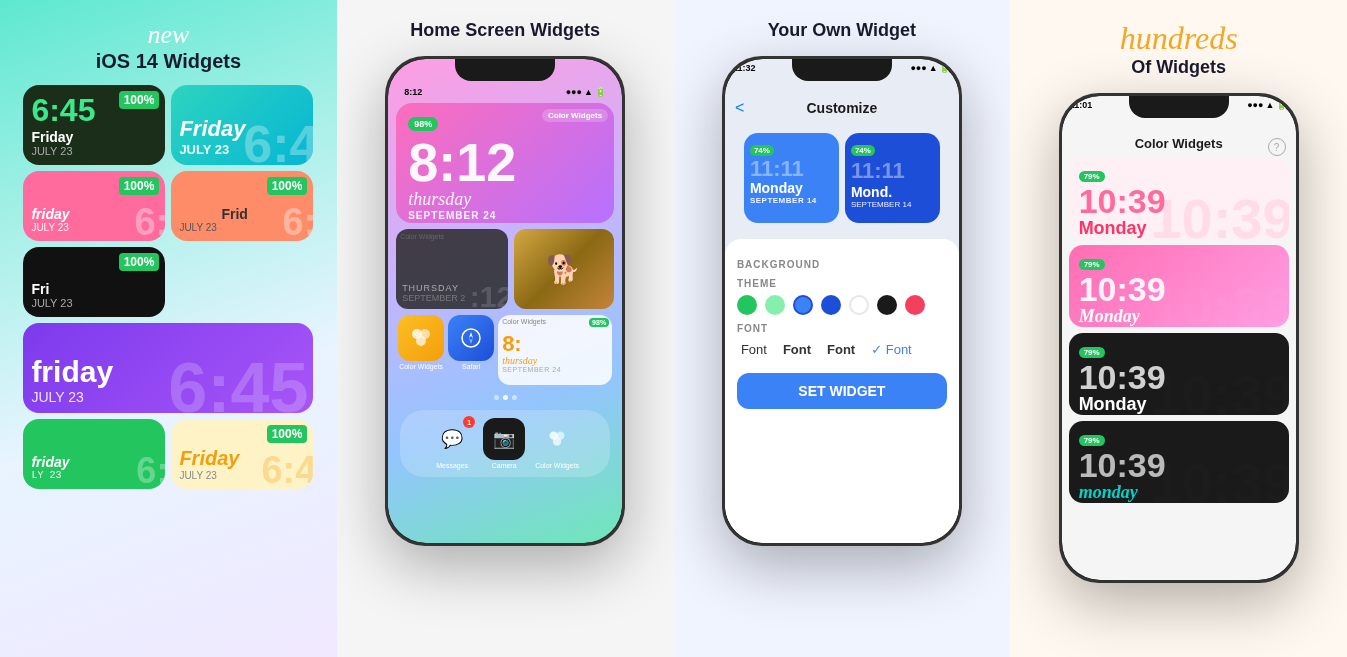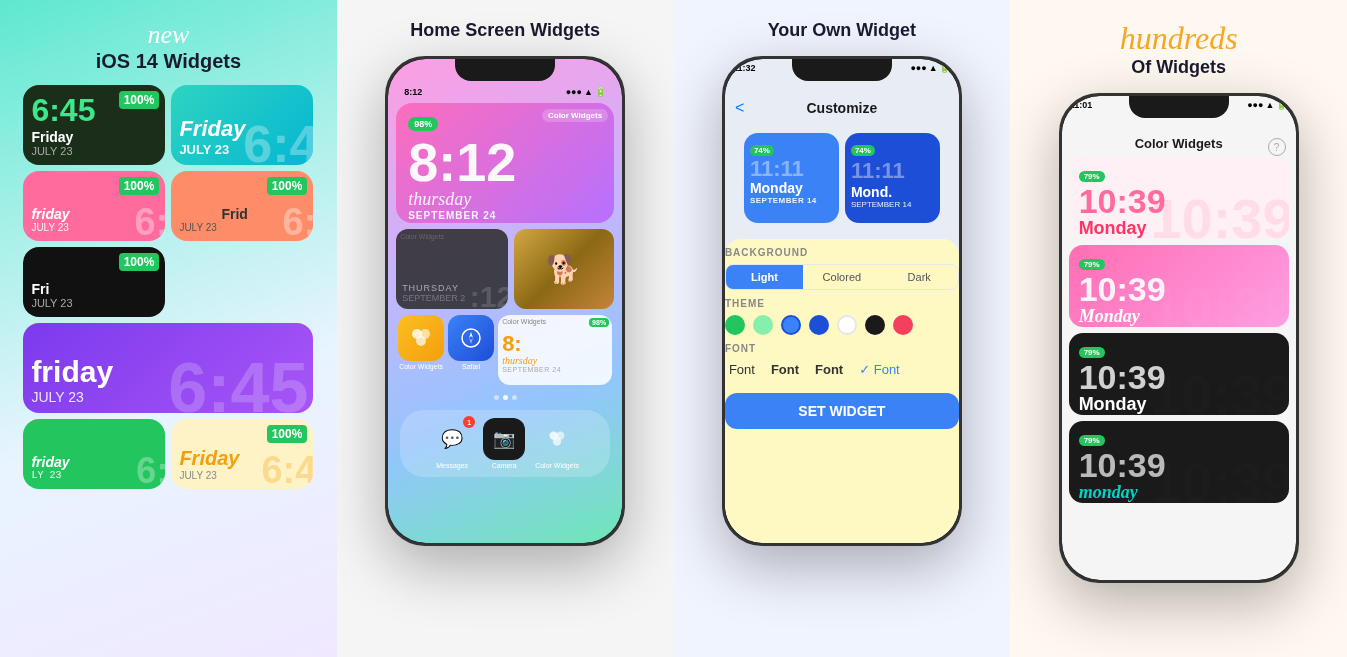--- a/index.html
+++ b/index.html
@@ -636,23 +636,23 @@
       color: #fff;
       font-size: 8px;
       font-weight: 700;
       padding: 1px 4px;
       border-radius: 6px;
       display: inline-block;
       margin-bottom: 2px;
     }
 
     .customize-panel {
-      background: #fef9c3;
+      background: #ffffff;
       border-radius: 16px 16px 0 0;
-      padding: 0;
+      padding: 12px;
       flex: 1;
       margin-top: 8px;
     }
 
     .section-label {
       font-size: 10px;
       font-weight: 700;
       color: #888;
       letter-spacing: 1px;
       margin-bottom: 6px;
@@ -1045,25 +1045,20 @@
             <div class="preview-widget blue-dark">
               <span class="pw-badge">74%</span>
               <div class="pw-time">11:11</div>
               <div class="pw-day">Mond.</div>
               <div class="pw-date">SEPTEMBER 14</div>
             </div>
           </div>
 
           <div class="customize-panel">
             <div class="section-label">BACKGROUND</div>
-            <div class="bg-options">
-              <div class="bg-option active">Light</div>
-              <div class="bg-option">Colored</div>
-              <div class="bg-option">Dark</div>
-            </div>
             <div class="section-label">THEME</div>
             <div class="theme-dots">
               <div class="theme-dot" style="background:#22c55e;"></div>
               <div class="theme-dot" style="background:#86efac;"></div>
               <div class="theme-dot" style="background:#3b82f6;border:2px solid #1d4ed8;"></div>
               <div class="theme-dot" style="background:#1d4ed8;"></div>
               <div class="theme-dot" style="background:#fff;border:2px solid #e5e7eb;"></div>
               <div class="theme-dot" style="background:#1a1a1a;"></div>
               <div class="theme-dot" style="background:#f43f5e;"></div>
             </div>

